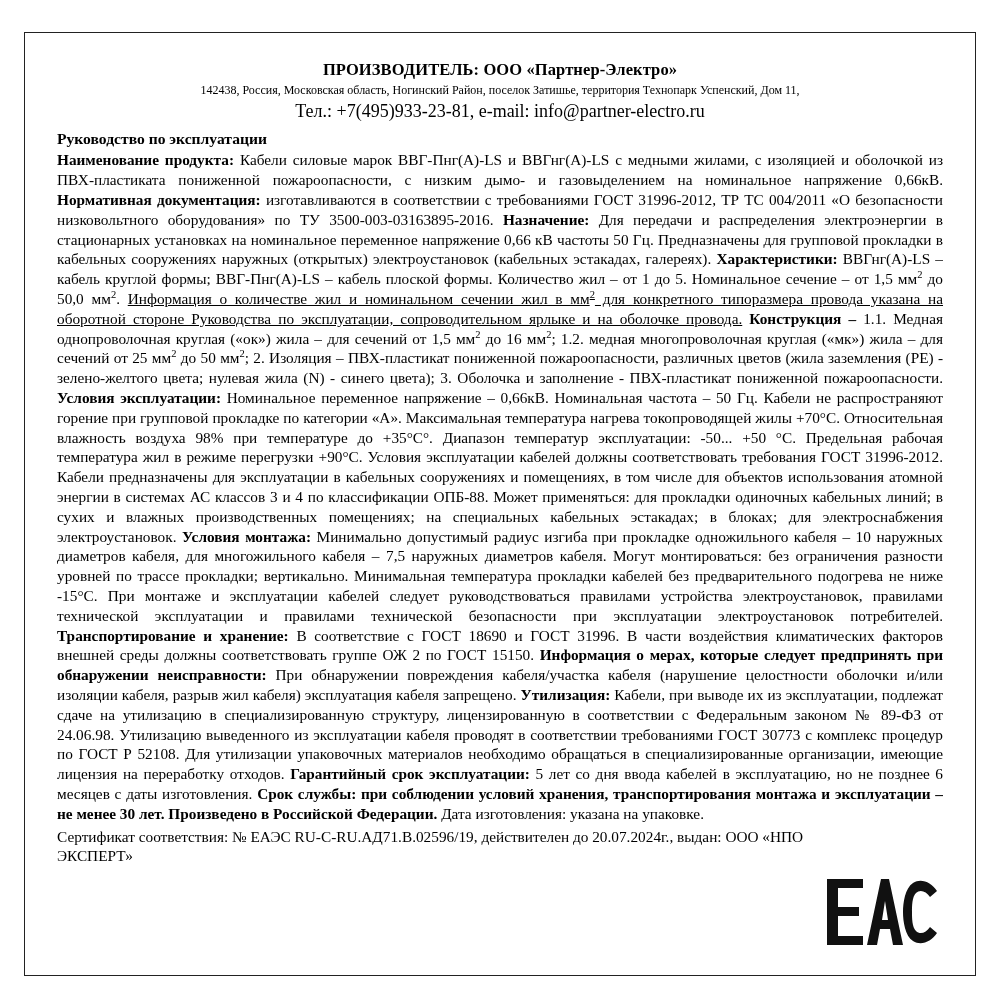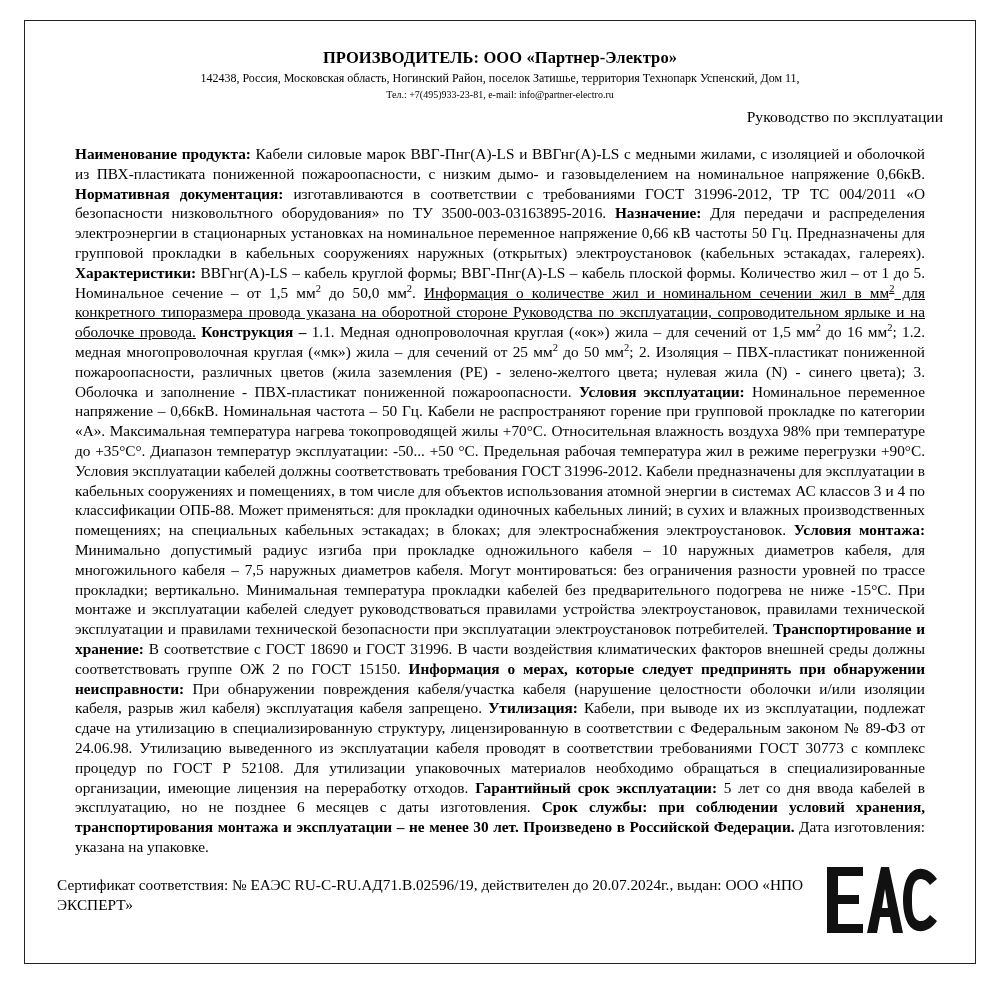--- a/index.html
+++ b/index.html
@@ -11,21 +11,21 @@
     width: 1000px;
     height: 1000px;
     font-family: "Liberation Serif", serif;
     color: #000000;
   }
   .page {
     position: relative;
     width: 1000px;
     height: 952px;
     box-sizing: border-box;
-    padding: 20px 24px;
+    padding: 32px 24px;
   }
   .doc-frame {
     box-sizing: border-box;
     width: 952px;
     height: 944px;
     border: 1.5px solid #222222;
     padding: 26px 32px 10px 32px;
     position: relative;
   }
   .header-block {
@@ -35,39 +35,39 @@
   .manufacturer-line {
     font-size: 16.5px;
     font-weight: bold;
     letter-spacing: 0.1px;
   }
   .address-line {
     font-size: 12px;
     margin-top: 3px;
   }
   .contact-line {
-    font-size: 10px;
+    font-size: 18px;
     margin-top: 1px;
   }
   .manual-title {
-    text-align: right;
+    text-align: left;
     font-size: 15.6px;
-    font-weight: normal;
+    font-weight: bold;
     margin-top: 7px;
     margin-bottom: 2px;
   }
   .body-text {
     font-size: 15.3px;
     line-height: 1.295;
     text-align: justify;
     text-justify: inter-word;
     hyphens: none;
   }
   .body-text p {
-    margin: 18px;
+    margin: 0;
   }
   b { font-weight: bold; }
   .u { text-decoration: underline; }
   sup {
     font-size: 10.5px;
     vertical-align: super;
     line-height: 0;
   }
   .cert-block {
     font-size: 15.3px;

